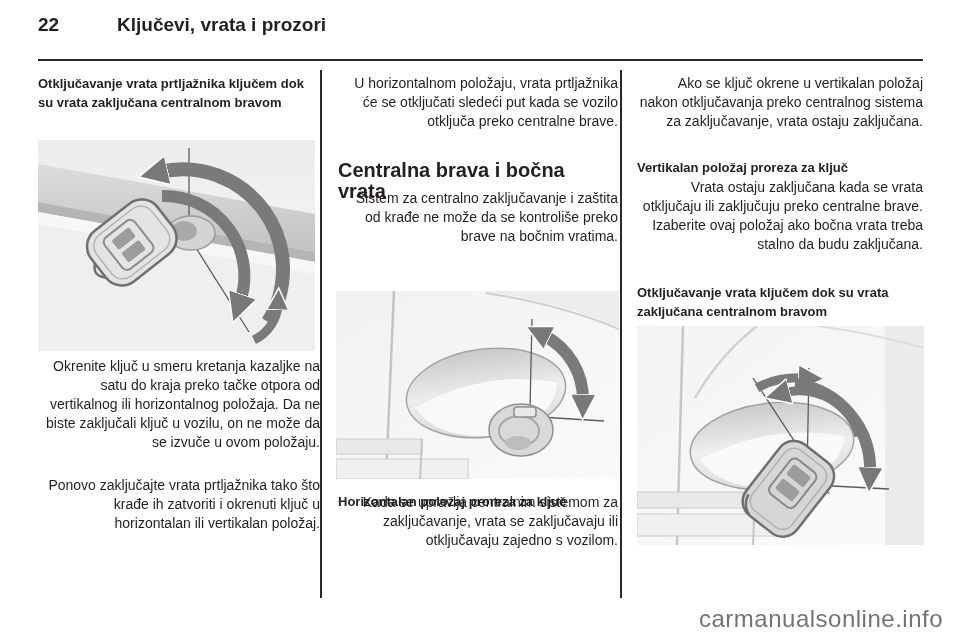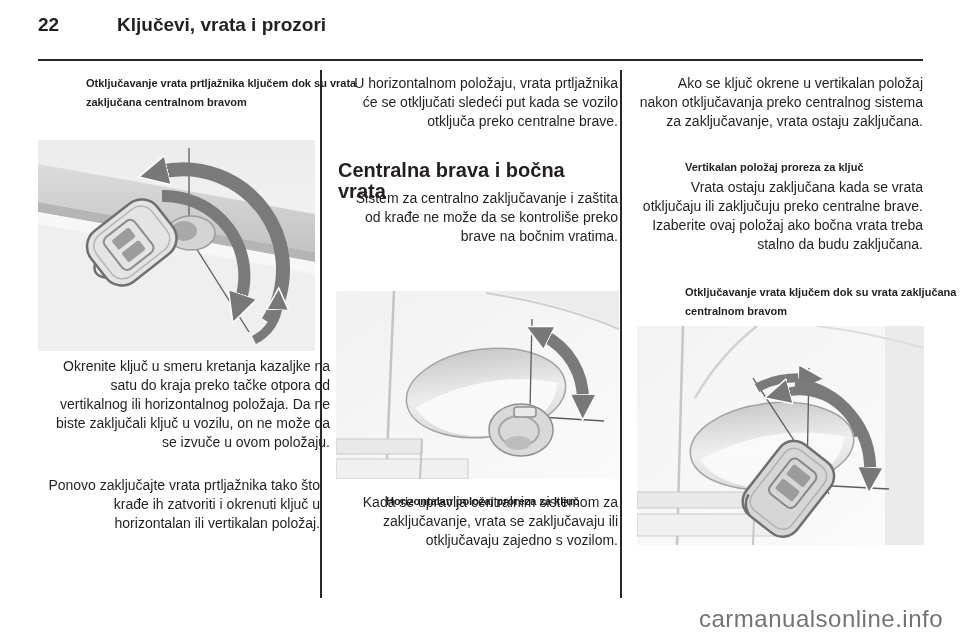--- a/index.html
+++ b/index.html
@@ -12,27 +12,27 @@
   }
   .abs{position:absolute;}
   .page-number{left:38px;top:14px;font-size:19px;font-weight:700;}
   .page-title{left:117px;top:14px;font-size:19px;font-weight:700;}
   .header-rule{left:38px;top:59px;width:885px;height:2px;background:#2b2727;}
   .col-divider{width:2px;background:#2b2727;top:70px;height:528px;}
   #divider-1{left:320px;}
   #divider-2{left:620px;}
 
   .body-text{font-size:14px;line-height:19px;font-weight:400;text-align:right;}
-  .h-bold{font-size:11px;line-height:19px;font-weight:700;margin-left:48px;}
+  .h-bold{font-size:13px;line-height:19px;font-weight:700;}
   .h-section{font-size:20px;line-height:21px;font-weight:700;}
 
   
   #c1-heading{left:38px;top:74px;width:278px;}
   #fig1{left:38px;top:140px;width:277px;height:211px;}
-  #c1-p1{left:48px;top:357px;width:282px;}
+  #c1-p1{left:38px;top:357px;width:282px;}
   #c1-p2{left:38px;top:476px;width:282px;}
 
   
   #c2-p1{left:338px;top:74px;width:280px;}
   #c2-section{left:338px;top:160px;width:280px;}
   #c2-p2{left:338px;top:189px;width:280px;}
   #fig2{left:336px;top:291px;width:283px;height:188px;}
   #c2-sub{left:338px;top:492px;width:282px;}
   #c2-p3{left:338px;top:493px;width:280px;}
 

